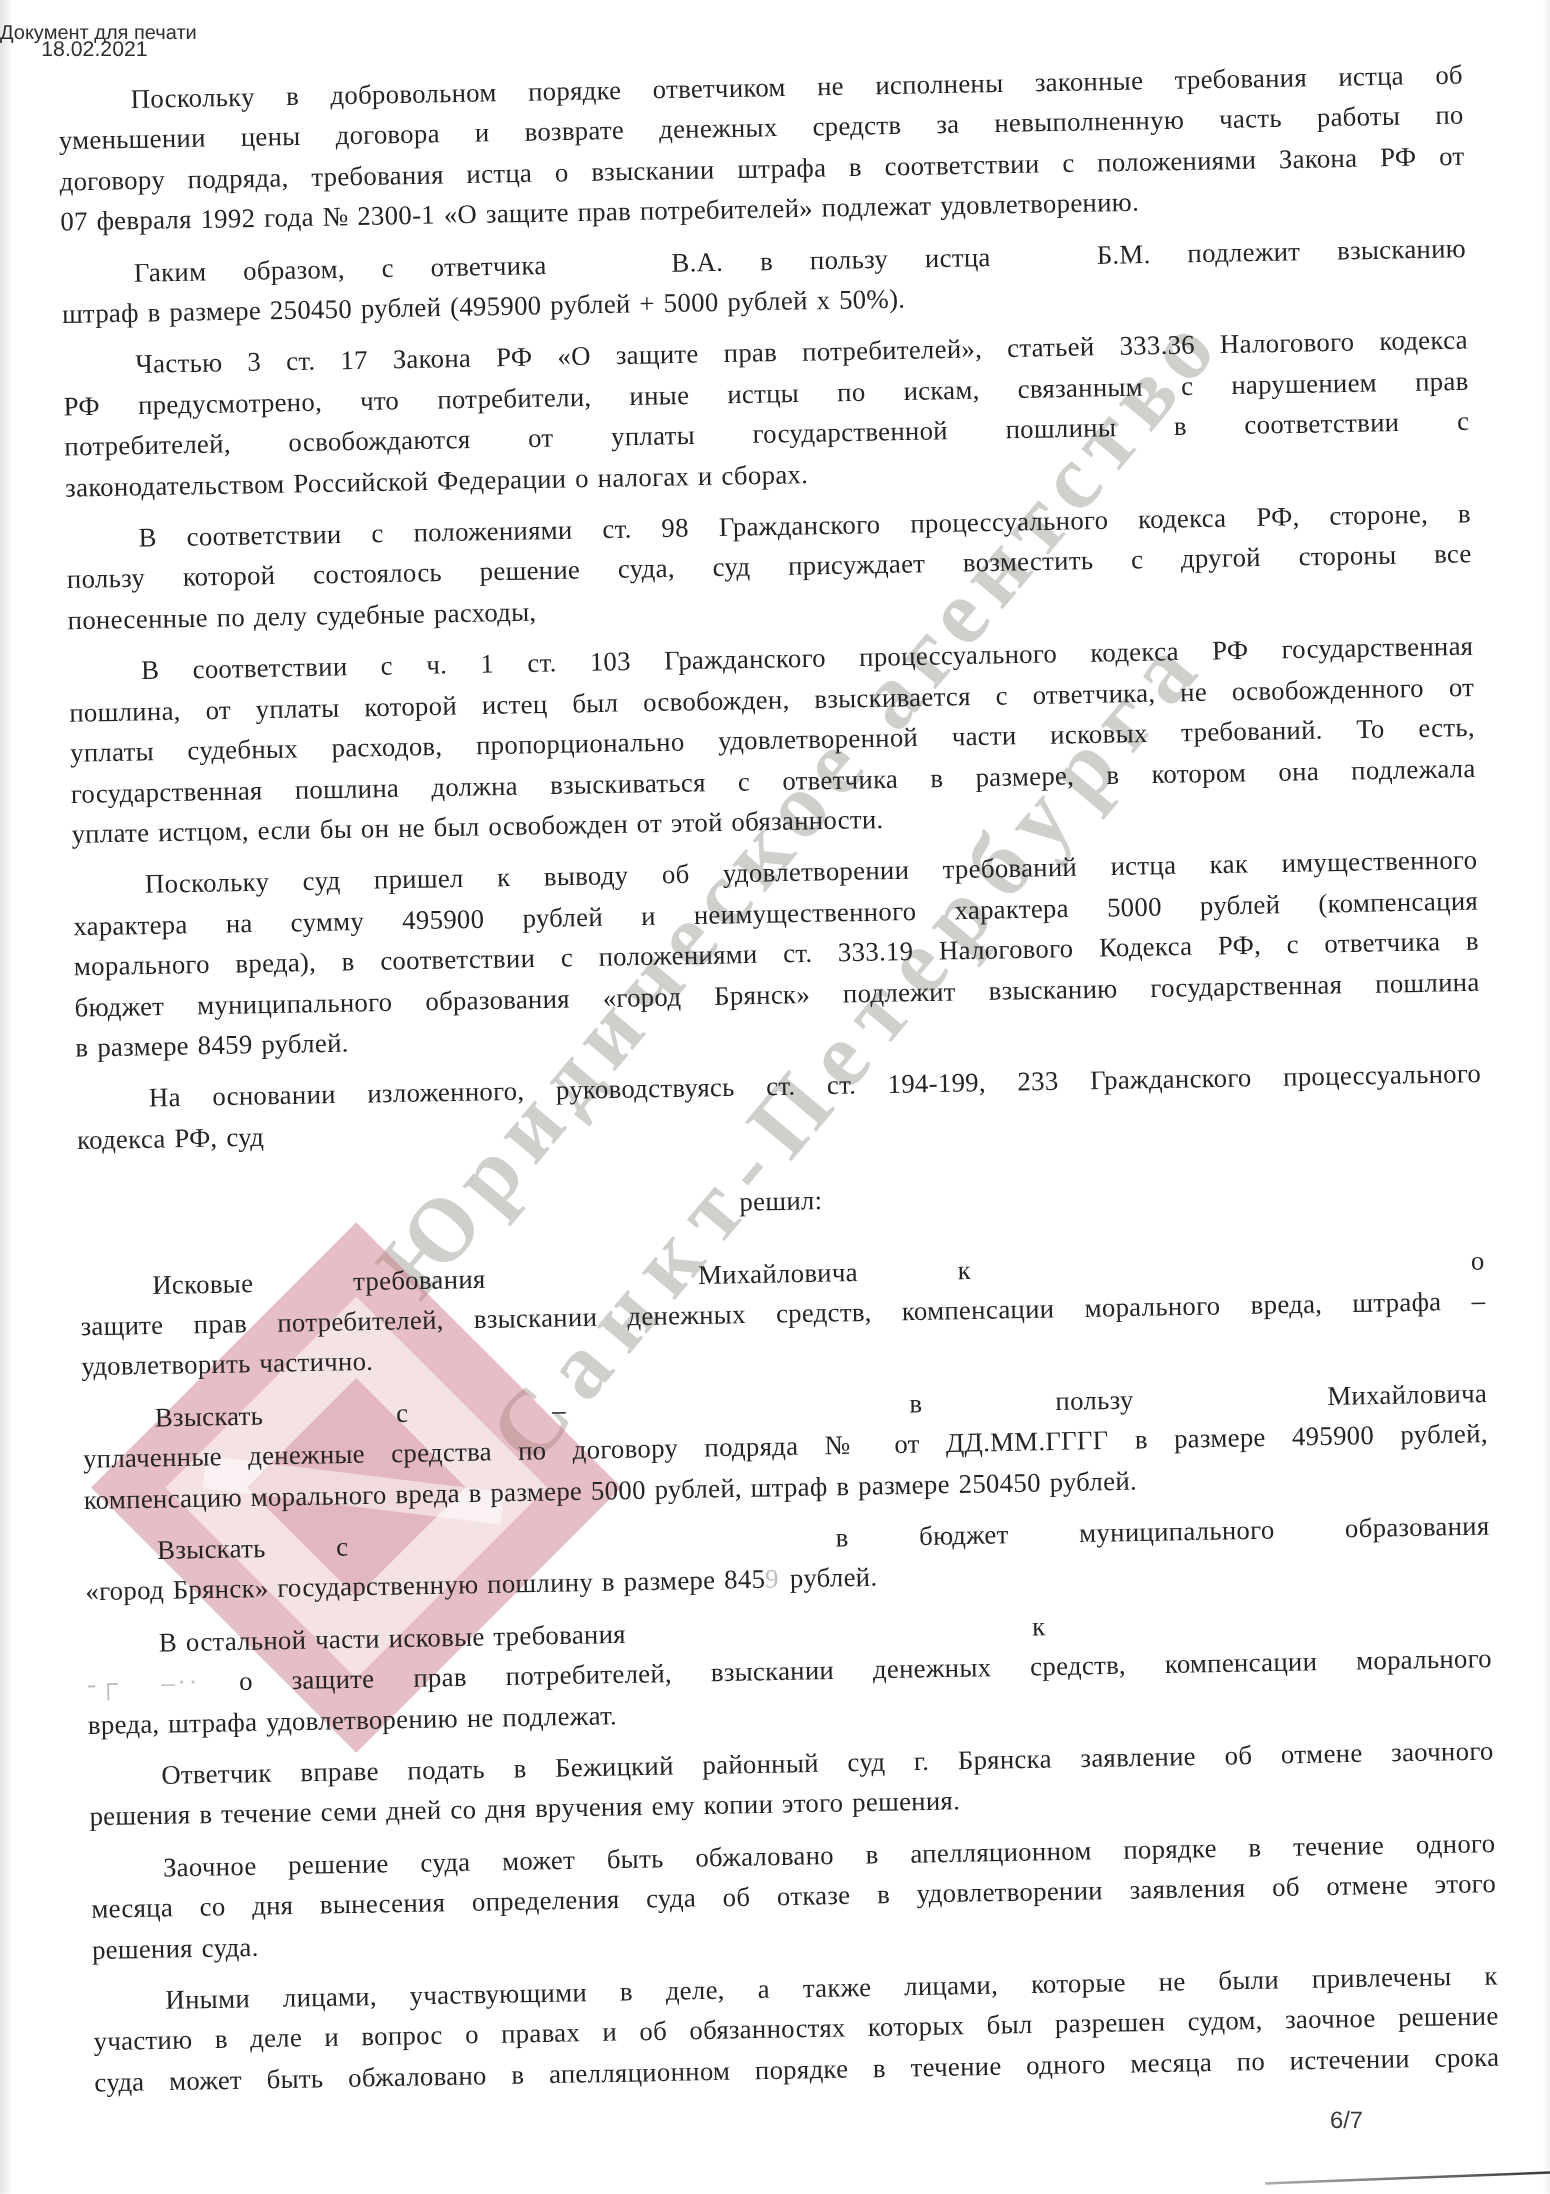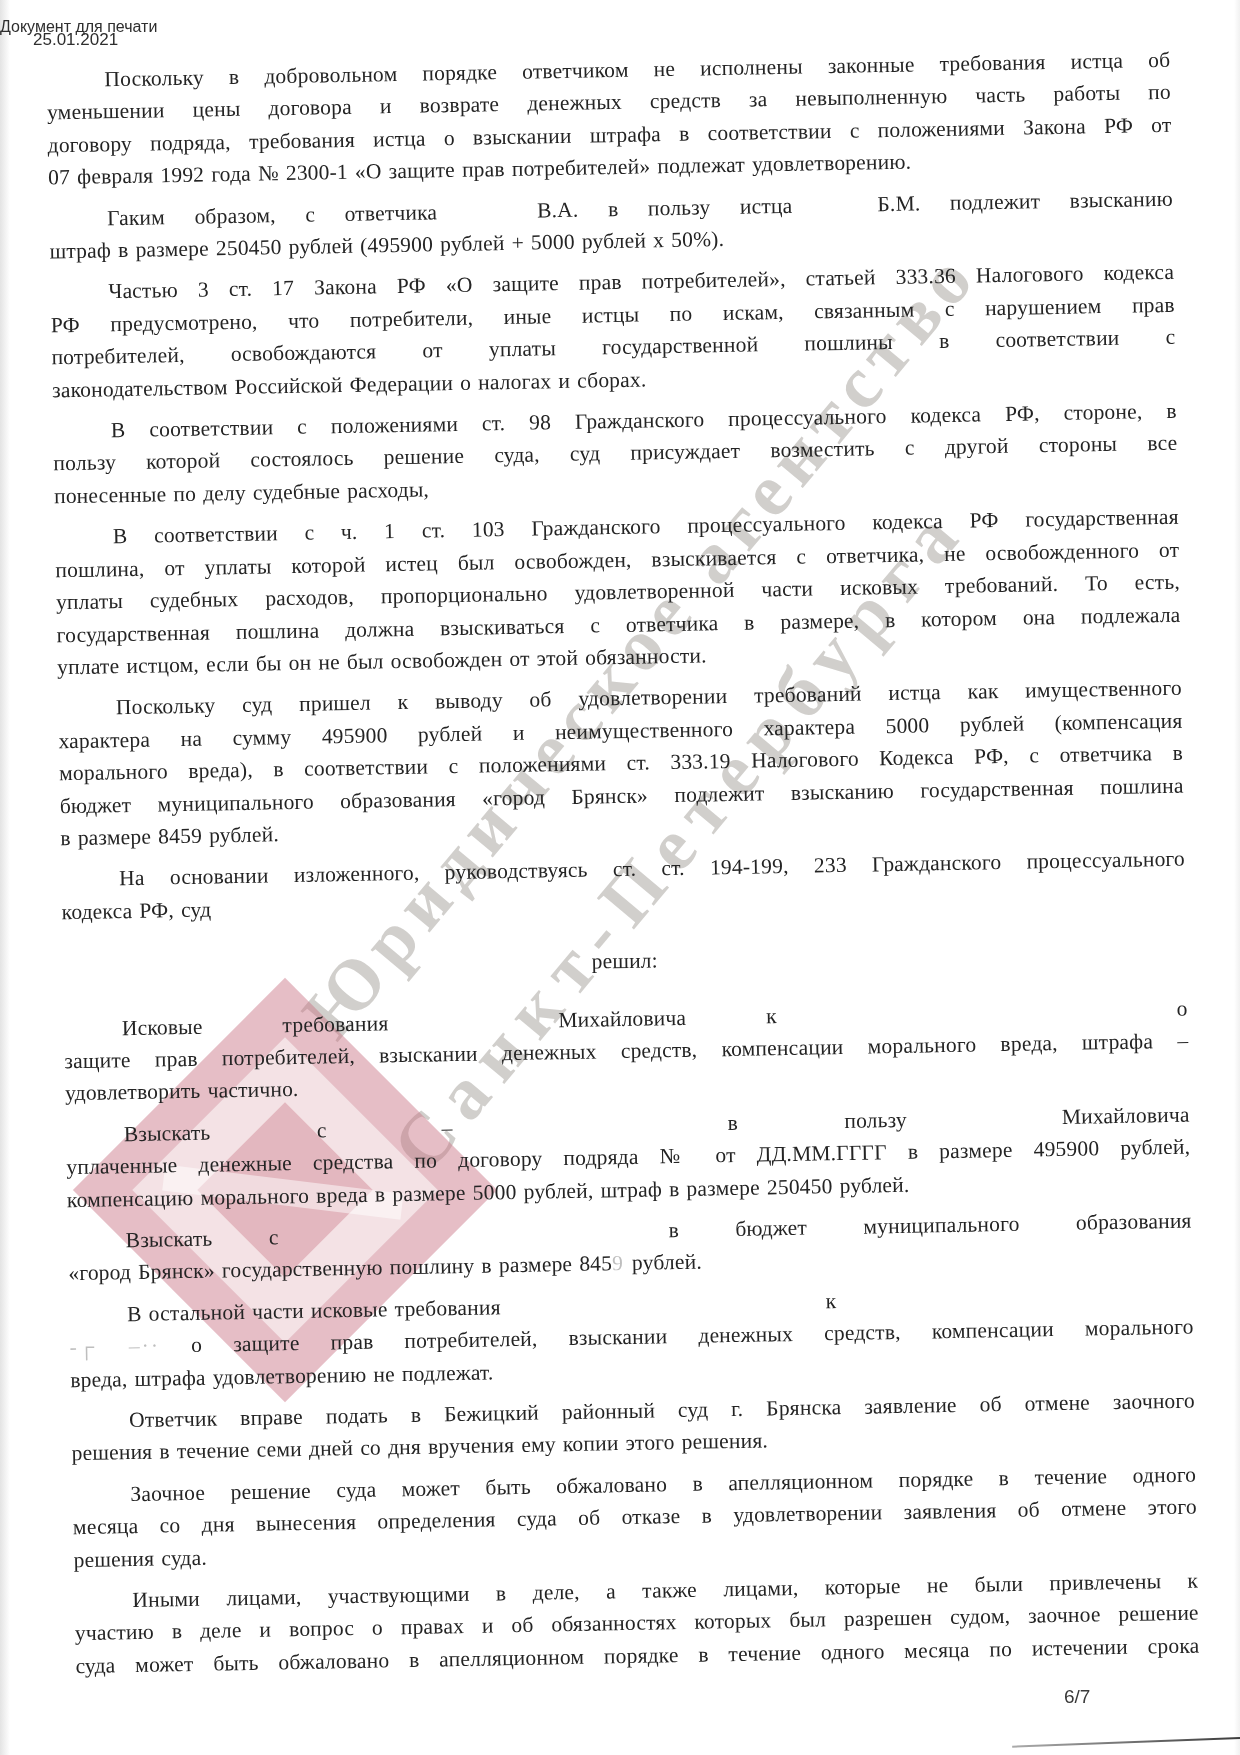--- a/index.html
+++ b/index.html
@@ -50,21 +50,21 @@
     background:linear-gradient(to right,rgba(70,70,70,0.45),#3b3b3b);}
 </style>
 </head>
 <body>
 
 <div class="page">
 
   <div class="edge-left"></div>
   <div class="edge-right"></div>
 
-  <div class="print-date">25.01.2021</div>
+  <div class="print-date">18.02.2021</div>
   <div class="print-title">Документ для печати</div>
 
   <div class="wm wm1">Юридическое агентство</div>
   <div class="wm wm2">Санкт-Петербурга</div>
 
   <div class="logo">
     <div class="ring"></div>
     <div class="core"></div>
     <div class="slash"></div>
   </div>

